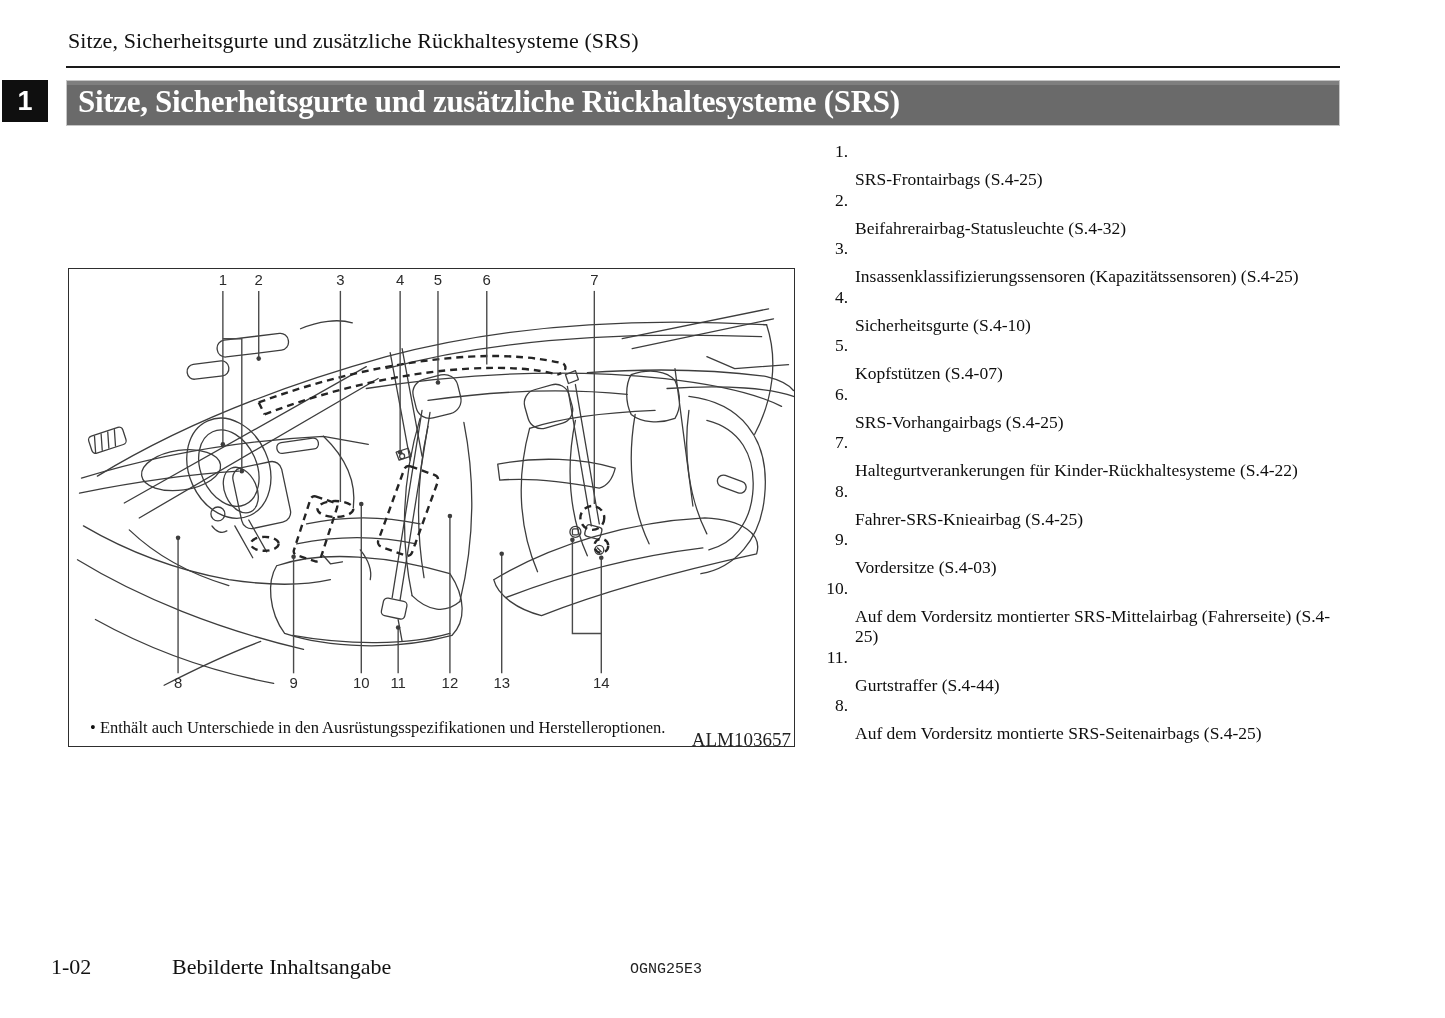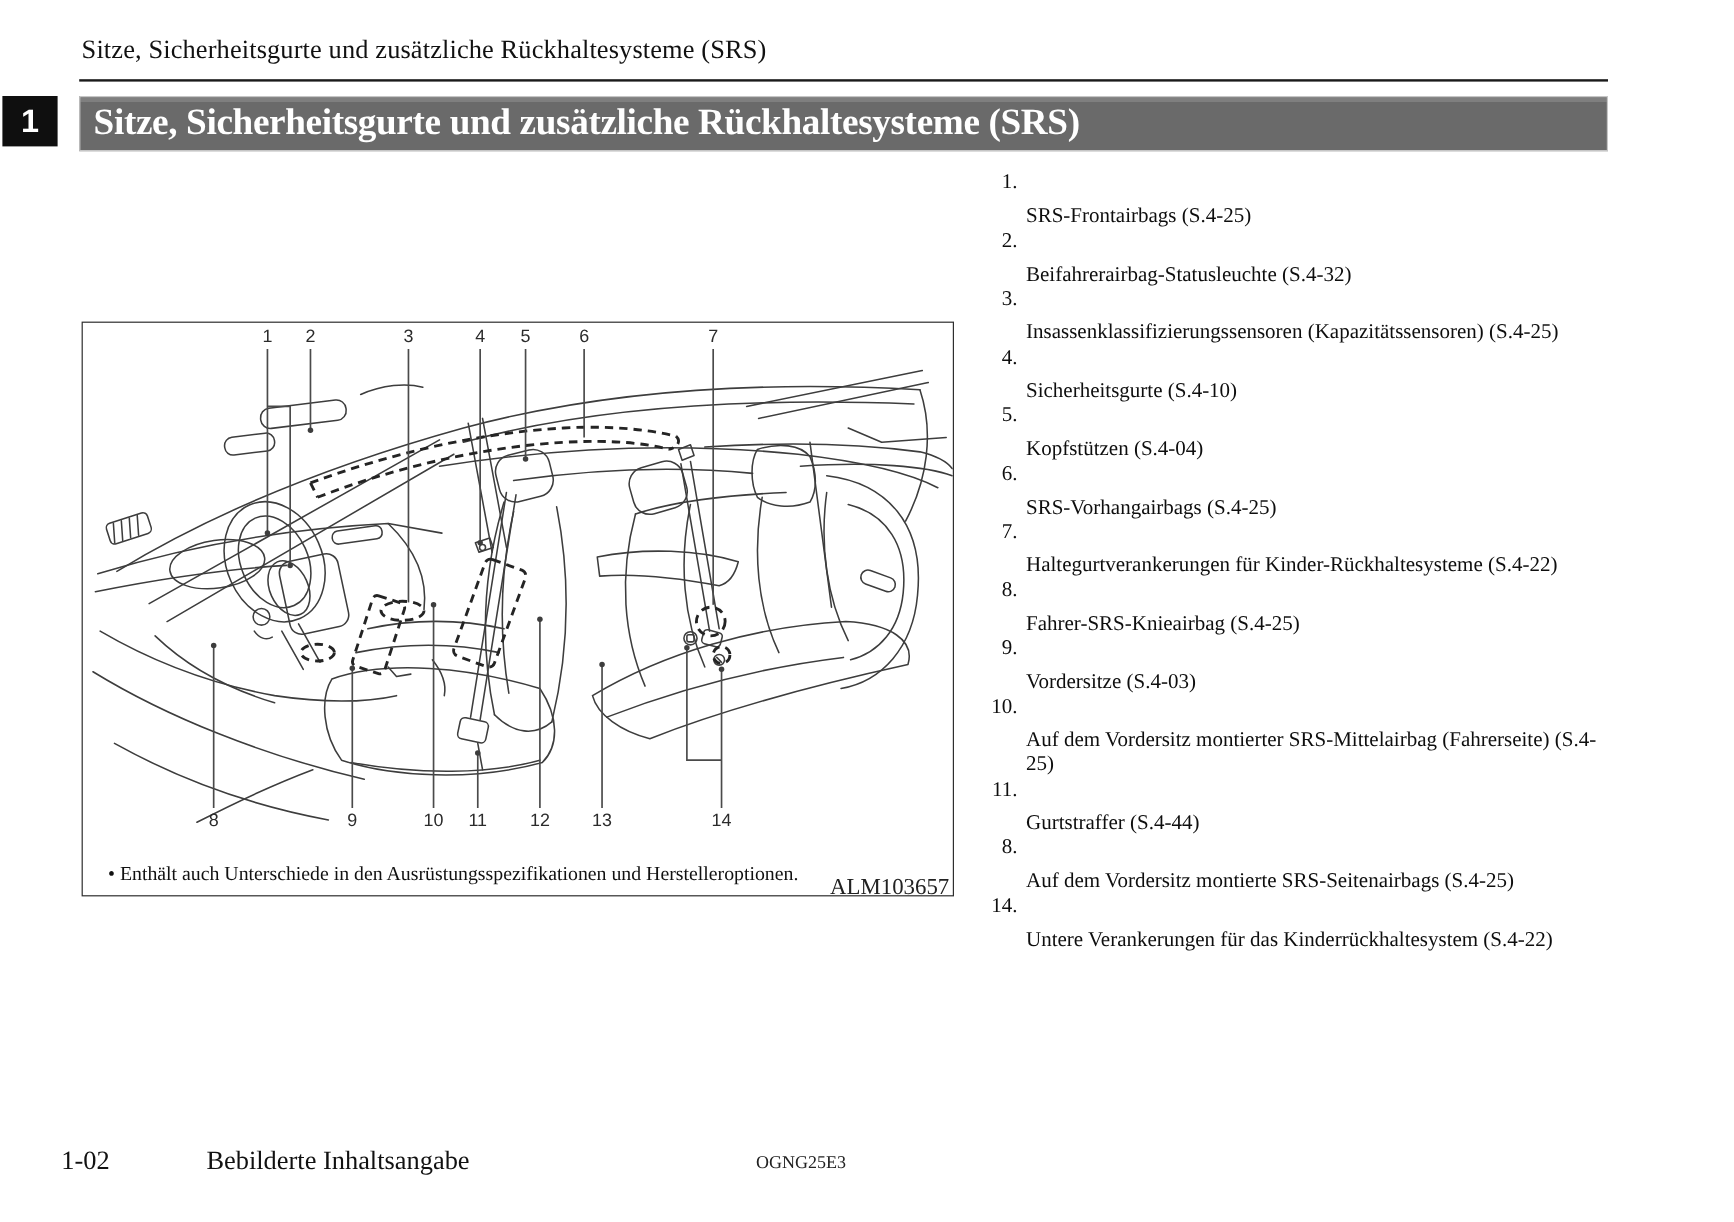--- a/index.html
+++ b/index.html
@@ -24,21 +24,21 @@
   .figure-note { position:absolute; left:21px; top:449px; font-size:16.5px; color:#111; white-space:nowrap; }
   .figure-code { position:absolute; right:3px; top:460px; font-size:19px; color:#222; }
 
   .legend { position:absolute; left:818px; top:141px; width:524px; font-size:17.5px; line-height:20.5px; color:#0e0e0e; }
   .legend-row { display:flex; }
   .legend-num { flex:0 0 30px; text-align:right; margin-right:7px; }
   .legend-text { flex:1;margin-top:28px; }
 
   .footer-pagenum { position:absolute; left:51px; top:954px; font-size:22px; color:#111; }
   .footer-title  { position:absolute; left:172px; top:954px; font-size:22px; color:#111; }
-  .footer-code   { position:absolute; left:630px; top:961px; font-family:Liberation Serif, serif; font-size:15px; color:#222; }
+  .footer-code   { position:absolute; left:630px; top:961px; font-family:Liberation Mono, monospace; font-size:15px; color:#222; }
 
   text.callout-num { font-family:"Liberation Sans", sans-serif; font-size:15px; fill:#2b2b2b; }
 </style>
 </head>
 <body>
 
 <div class="page">
 
   <div class="running-header">Sitze, Sicherheitsgurte und zusätzliche Rückhaltesysteme (SRS)</div>
   <div class="header-rule"></div>
@@ -225,21 +225,21 @@
       <div class="legend-row">
         <span class="legend-num">3.</span>
         <span class="legend-text">Insassenklassifizierungssensoren (Kapazitätssensoren) (S.4-25)</span>
       </div>
       <div class="legend-row">
         <span class="legend-num">4.</span>
         <span class="legend-text">Sicherheitsgurte (S.4-10)</span>
       </div>
       <div class="legend-row">
         <span class="legend-num">5.</span>
-        <span class="legend-text">Kopfstützen (S.4-04)</span>
+        <span class="legend-text">Kopfstützen (S.4-07)</span>
       </div>
       <div class="legend-row">
         <span class="legend-num">6.</span>
         <span class="legend-text">SRS-Vorhangairbags (S.4-25)</span>
       </div>
       <div class="legend-row">
         <span class="legend-num">7.</span>
         <span class="legend-text">Haltegurtverankerungen für Kinder-Rückhaltesysteme (S.4-22)</span>
       </div>
       <div class="legend-row">
@@ -254,24 +254,20 @@
         <span class="legend-num">10.</span>
         <span class="legend-text">Auf dem Vordersitz montierter SRS-Mittelairbag (Fahrerseite) (S.4-25)</span>
       </div>
       <div class="legend-row">
         <span class="legend-num">11.</span>
         <span class="legend-text">Gurtstraffer (S.4-44)</span>
       </div>
       <div class="legend-row">
         <span class="legend-num">8.</span>
         <span class="legend-text">Auf dem Vordersitz montierte SRS-Seitenairbags (S.4-25)</span>
-      </div>
-      <div class="legend-row">
-        <span class="legend-num">14.</span>
-        <span class="legend-text">Untere Verankerungen für das Kinderrückhaltesystem (S.4-22)</span>
       </div>
     </div>
 
   <div class="footer-pagenum">1-02</div>
   <div class="footer-title">Bebilderte Inhaltsangabe</div>
   <div class="footer-code">OGNG25E3</div>
 
 </div>
 
 </body></html>

